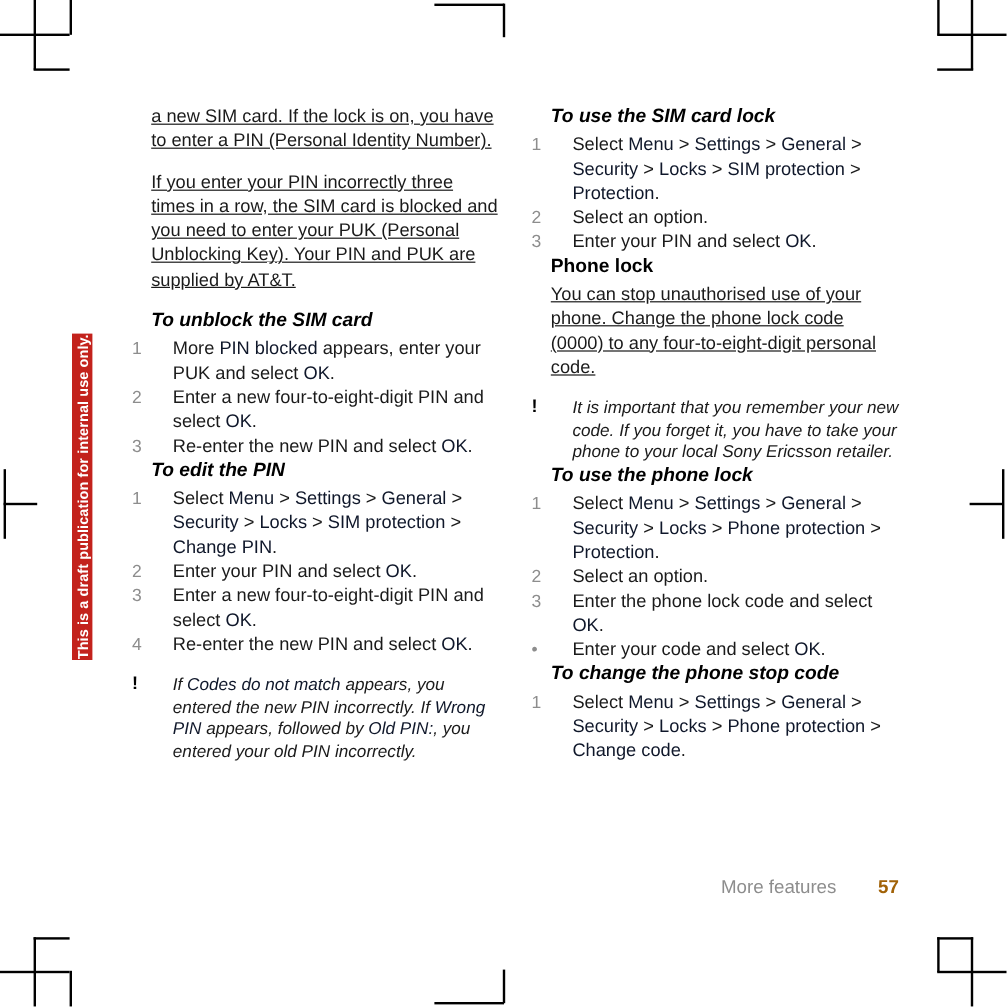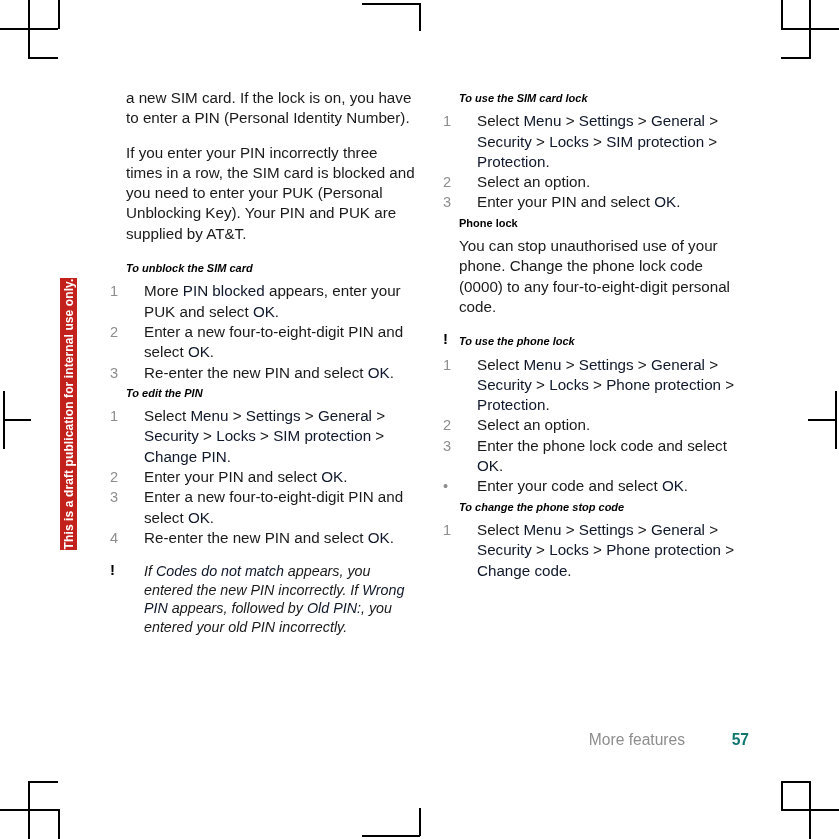--- a/index.html
+++ b/index.html
@@ -52,24 +52,25 @@
     width: 290px;
     color: #1a1a1a;
     font-size: 15.2px;
     line-height: 20.3px;
   }
   .col-left  { left: 126px; }
   .col-right { left: 459px; }
 
   p.para {
     margin: 0 0 14px 0;
+    text-decoration: underline;
   }
   h3.heading {
     margin: 0 0 3px 0;
-    font-size: 11px;
+    font-size: 16px;
     font-weight: bold;
     font-style: italic;
     line-height: 20.3px;
     color: #000000;
   }
   h3.heading.plain {
     font-style: normal;
   }
   .spacer-before {
     margin-top: 16px;
@@ -140,23 +141,22 @@
     text-align: right;
     font-size: 15.6px;
   }
   .footer .chapter {
     color: #8d8d8d;
   }
   .footer .pageno {
     display: inline-block;
     width: 52px;
     text-align: right;
-    color: #0f766e;
-    font-weight: bold;
-    padding-left: 12px;
+    color: #a16207;
+    font-weight: bold;
   }
 </style>
 </head>
 <body>
 
 <div class="page">
 
   <div class="mark mark-v" style="left:28px; top:0px; height:58px;"></div>
   <div class="mark mark-h" style="left:0px; top:28px; width:58px;"></div>
   <div class="mark mark-v" style="left:58px; top:0px; height:29px;"></div>
@@ -227,20 +227,21 @@
         <li><span class="num">1</span><span><span>Select </span><span class="lnk">Menu</span><span class="sep"> &gt; </span><span class="lnk">Settings</span><span class="sep"> &gt; </span><span class="lnk">General</span><span class="sep"> &gt; </span><span class="lnk">Security</span><span class="sep"> &gt; </span><span class="lnk">Locks</span><span class="sep"> &gt; </span><span class="lnk">SIM protection</span><span class="sep"> &gt; </span><span class="lnk">Protection</span><span>.</span></span></li>
         <li><span class="num">2</span><span><span>Select an option.</span></span></li>
         <li><span class="num">3</span><span><span>Enter your PIN and select </span><span class="lnk">OK</span><span>.</span></span></li>
       </ol>
 
     <h3 class="heading plain spacer-before">Phone lock</h3>
     <p class="para">You can stop unauthorised use of your phone. Change the phone lock code (0000) to any four-to-eight-digit personal code.</p>
 
     <div class="note" style="margin-top:2px;">
       <span class="excl">!</span>
+      <span><span>It is important that you remember your new code. If you forget it, you have to take your phone to your local Sony Ericsson retailer.</span></span>
     </div>
 
     <h3 class="heading spacer-before">To use the phone lock</h3>
     <ol class="steps">
         <li><span class="num">1</span><span><span>Select </span><span class="lnk">Menu</span><span class="sep"> &gt; </span><span class="lnk">Settings</span><span class="sep"> &gt; </span><span class="lnk">General</span><span class="sep"> &gt; </span><span class="lnk">Security</span><span class="sep"> &gt; </span><span class="lnk">Locks</span><span class="sep"> &gt; </span><span class="lnk">Phone protection</span><span class="sep"> &gt; </span><span class="lnk">Protection</span><span>.</span></span></li>
         <li><span class="num">2</span><span><span>Select an option.</span></span></li>
         <li><span class="num">3</span><span><span>Enter the phone lock code and select </span><span class="lnk">OK</span><span>.</span></span></li>
       </ol>
 
     <ul class="steps">

